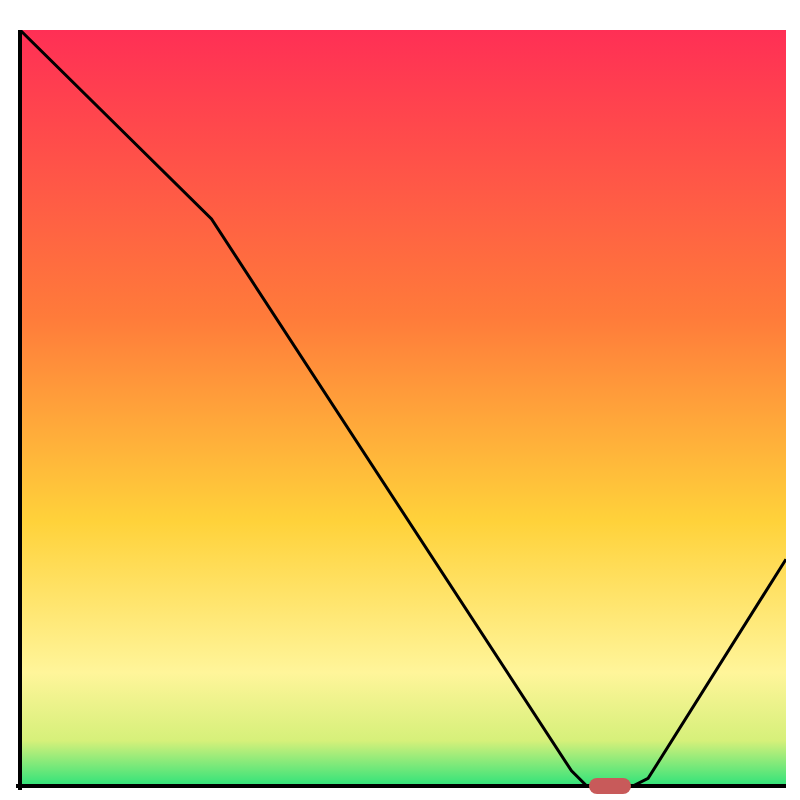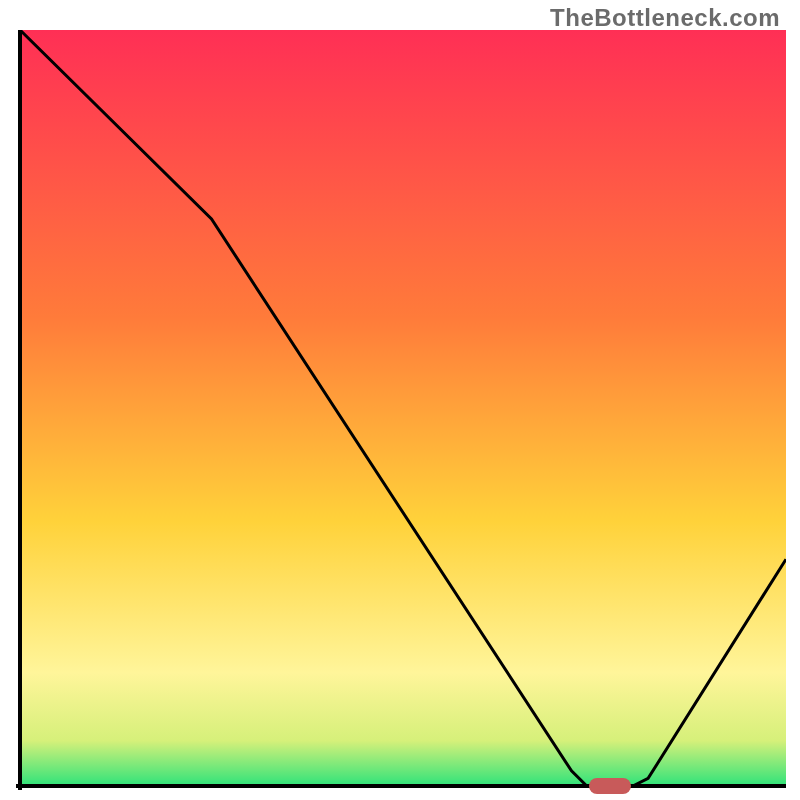--- a/index.html
+++ b/index.html
@@ -23,21 +23,20 @@
     border-radius: 8px;
     background: #c85a5a;
     transform: translate(-50%, -50%);
   }
 </style>
 </head>
 <body>
 
 <div class="wrap">
 
-  <div class="watermark">TheBottleneck.com</div>
 
   <svg class="chart" width="800" height="800" viewBox="0 0 800 800">
     <defs>
       <linearGradient id="bg-grad" x1="0" y1="0" x2="0" y2="1">
         <stop id="g0" offset="0%" stop-color="#ff2f55"></stop>
         <stop id="g1" offset="38%" stop-color="#ff7b3a"></stop>
         <stop id="g2" offset="65%" stop-color="#ffd23a"></stop>
         <stop id="g3" offset="85%" stop-color="#fff59a"></stop>
         <stop id="g4" offset="94%" stop-color="#d6f07a"></stop>
         <stop id="g5" offset="100%" stop-color="#2fe37a"></stop>

